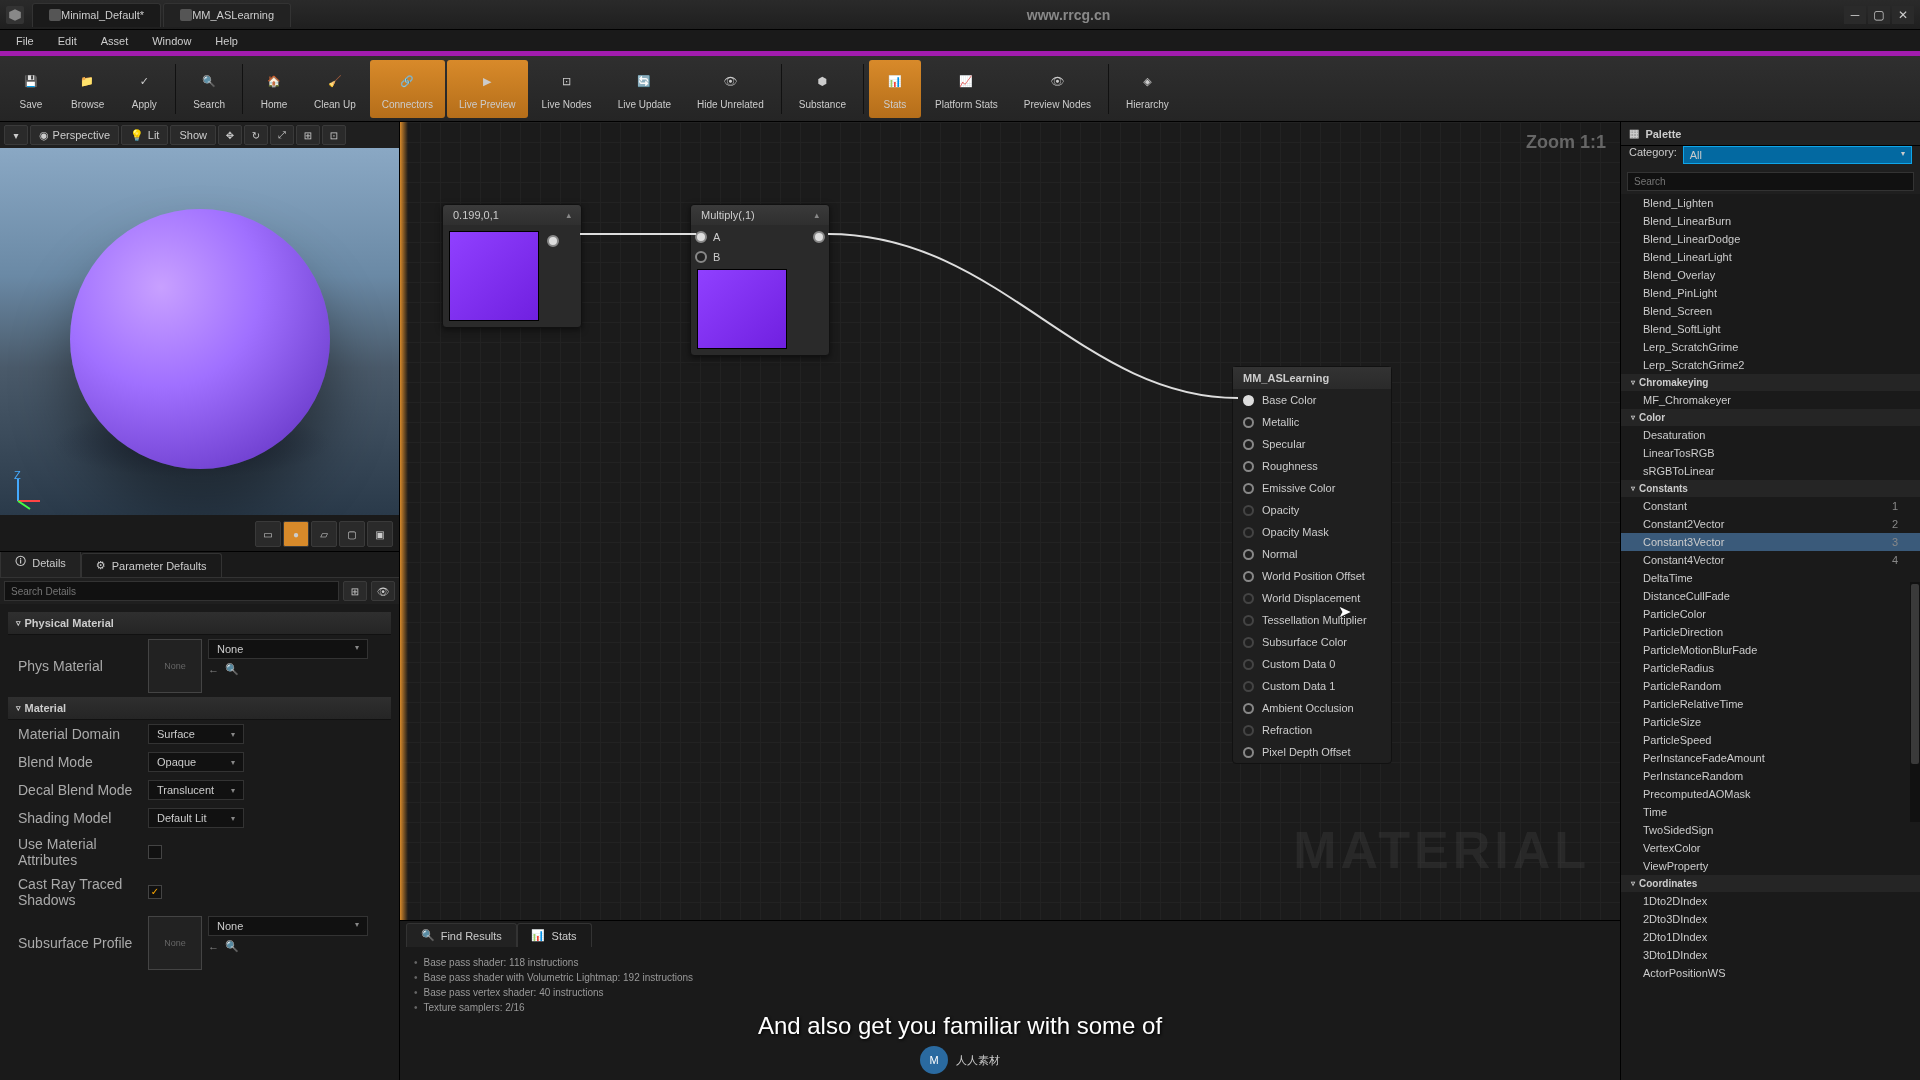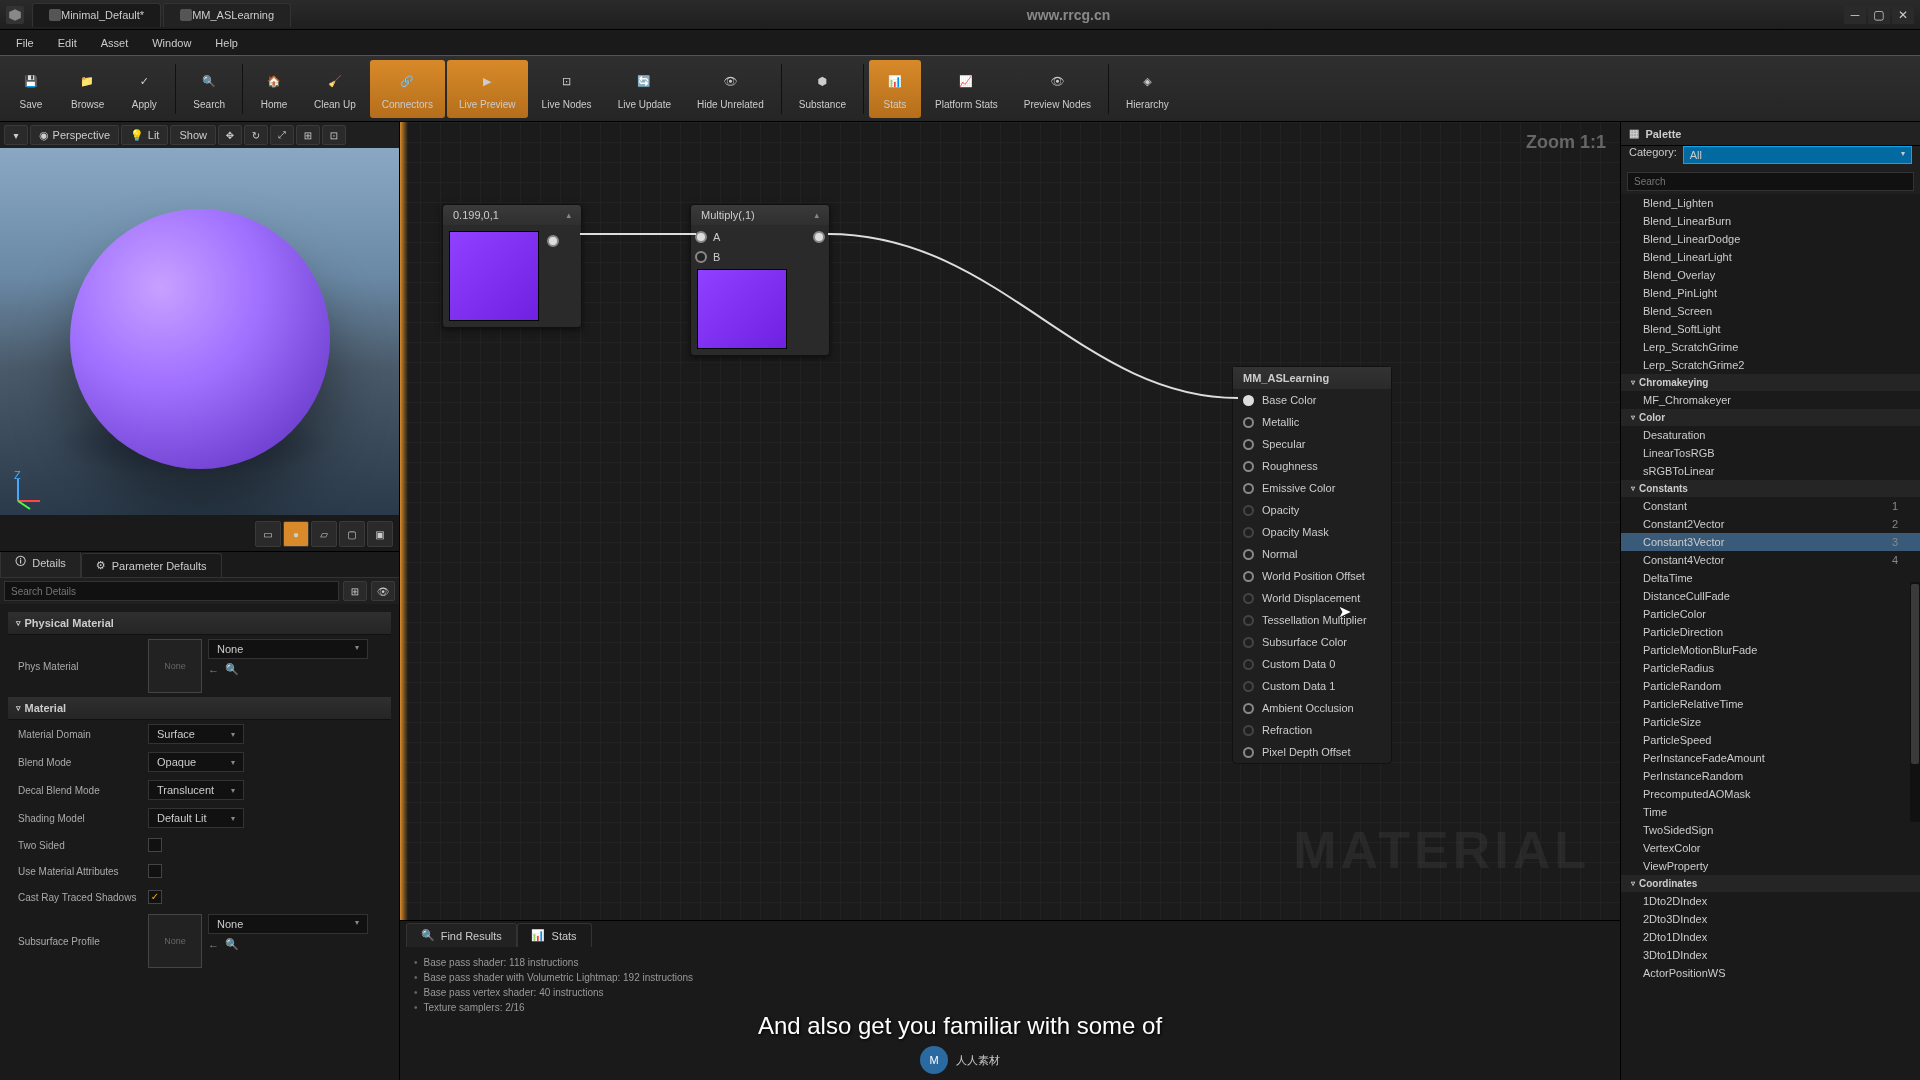--- a/index.html
+++ b/index.html
@@ -7,21 +7,21 @@
 .titlebar{height:30px;background:linear-gradient(#2a2a2a,#1f1f1f);display:flex;align-items:center;padding:0 6px;border-bottom:1px solid #000}
 .tb-logo{width:18px;height:18px;background:#333;border-radius:2px;margin-right:8px;display:flex;align-items:center;justify-content:center}
 .tb-logo svg{width:14px;height:14px}
 .tb-tab{padding:4px 16px;background:#1a1a1a;border:1px solid #333;border-bottom:none;margin-right:2px;height:24px;display:flex;align-items:center;border-radius:3px 3px 0 0}
 .tb-tab.active{background:#222}
 .tb-tab-icon{width:12px;height:12px;background:#555;border-radius:2px}
 .tb-sp{flex:1}
 .tb-url{color:#888;font-size:14px;font-weight:bold}
 .tb-controls{display:flex;gap:2px}
 .tb-btn{width:22px;height:18px;background:#2a2a2a;display:flex;align-items:center;justify-content:center;font-size:12px;cursor:pointer}
-.menubar{height:26px;background:#1a1a1a;display:flex;align-items:center;padding:0 4px;border-bottom:1px solid #a21caf}
+.menubar{height:26px;background:#1a1a1a;display:flex;align-items:center;padding:0 4px;border-bottom:5px solid #a21caf}
 .menu-item{padding:4px 12px;cursor:pointer}
 .toolbar{height:66px;background:linear-gradient(#2f2f2f,#252525);display:flex;align-items:center;padding:0 4px;border-bottom:1px solid #000}
 .tool-btn{display:flex;flex-direction:column;align-items:center;justify-content:center;padding:4px 12px;height:58px;cursor:pointer;border-radius:3px;margin:0 1px;min-width:52px}
 .tool-btn.active{background:linear-gradient(#d88a2a,#b56e1a);color:#fff}
 .tool-icon{width:28px;height:28px;margin-bottom:3px;display:flex;align-items:center;justify-content:center}
 .tool-lbl{font-size:10px;white-space:nowrap}
 .tool-sep{width:1px;height:50px;background:#111;margin:0 4px}
 .main{display:flex;height:calc(100% - 122px);position:relative}
 .left-col{width:400px;display:flex;flex-direction:column;background:#1a1a1a;border-right:1px solid #000}
 .viewport{height:430px;background:#1a1a1a;position:relative;border-bottom:1px solid #000}
@@ -37,21 +37,21 @@
 .vp-bottom-tools .vp-btn.on{background:#d88a2a}
 .tabs-row{height:26px;background:#1a1a1a;display:flex;align-items:end;border-bottom:1px solid #333}
 .tab{padding:5px 14px;background:#222;border:1px solid #333;border-bottom:none;display:flex;align-items:center;gap:6px;cursor:pointer;border-radius:3px 3px 0 0}
 .tab.inactive{background:#1a1a1a;color:#888}
 .search-row{height:26px;background:#1f1f1f;display:flex;align-items:center;padding:2px 4px;gap:4px}
 .search-input{flex:1;background:#111;border:1px solid #333;padding:3px 6px;color:#ccc;font-size:10px;height:20px}
 .details-body{flex:1;overflow-y:auto;background:#1a1a1a;padding:8px}
 .cat-hdr{background:linear-gradient(#2f2f2f,#252525);padding:5px 8px;font-weight:bold;font-size:11px;border-bottom:1px solid #111;display:flex;align-items:center;gap:4px}
 .cat-hdr::before{content:"▿";font-size:9px}
 .prop-row{display:flex;align-items:center;padding:4px 10px;min-height:26px}
-.prop-lbl{width:130px;font-size:10px;color:#aaa}
+.prop-lbl{width:130px;font-size:14px;color:#aaa}
 .prop-val{flex:1}
 .prop-dd{background:#111;border:1px solid #333;padding:3px 8px;font-size:10px;display:flex;justify-content:space-between;align-items:center;width:96px;cursor:pointer}
 .prop-dd::after{content:"▾";font-size:8px;color:#888}
 .prop-cb{width:14px;height:14px;background:#111;border:1px solid #444;cursor:pointer}
 .prop-cb.checked::after{content:"✓";color:#fa0;font-size:10px;display:block;text-align:center;line-height:12px}
 .thumb-slot{display:flex;gap:6px;align-items:flex-start}
 .thumb{width:54px;height:54px;background:#222;border:1px solid #444;display:flex;align-items:center;justify-content:center;font-size:9px;color:#666}
 .thumb-ctrls{display:flex;flex-direction:column;gap:4px}
 .thumb-dd{background:#111;border:1px solid #333;padding:3px 8px;font-size:10px;width:160px;display:flex;justify-content:space-between}
 .thumb-dd::after{content:"▾";font-size:8px;color:#888}
@@ -314,26 +314,20 @@
           </div>
           <div class="prop-row">
             <div class="prop-lbl">Shading Model</div>
             <div class="prop-val">
               <div class="prop-dd">
                 <span>Default Lit</span>
               </div>
             </div>
           </div>
           <div class="prop-row">
-            <div class="prop-lbl">Two Sided</div>
-            <div class="prop-val">
-              <div class="prop-cb"></div>
-            </div>
-          </div>
-          <div class="prop-row">
             <div class="prop-lbl">Use Material Attributes</div>
             <div class="prop-val">
               <div class="prop-cb"></div>
             </div>
           </div>
           <div class="prop-row">
             <div class="prop-lbl">Cast Ray Traced Shadows</div>
             <div class="prop-val">
               <div class="prop-cb checked"></div>
             </div>

